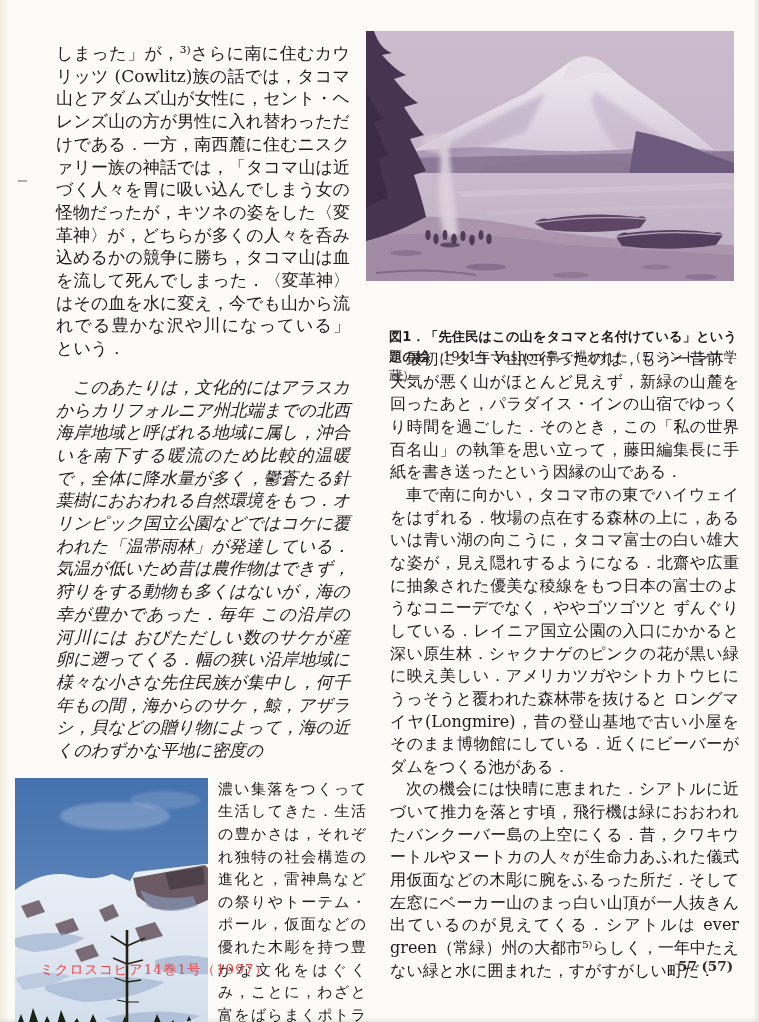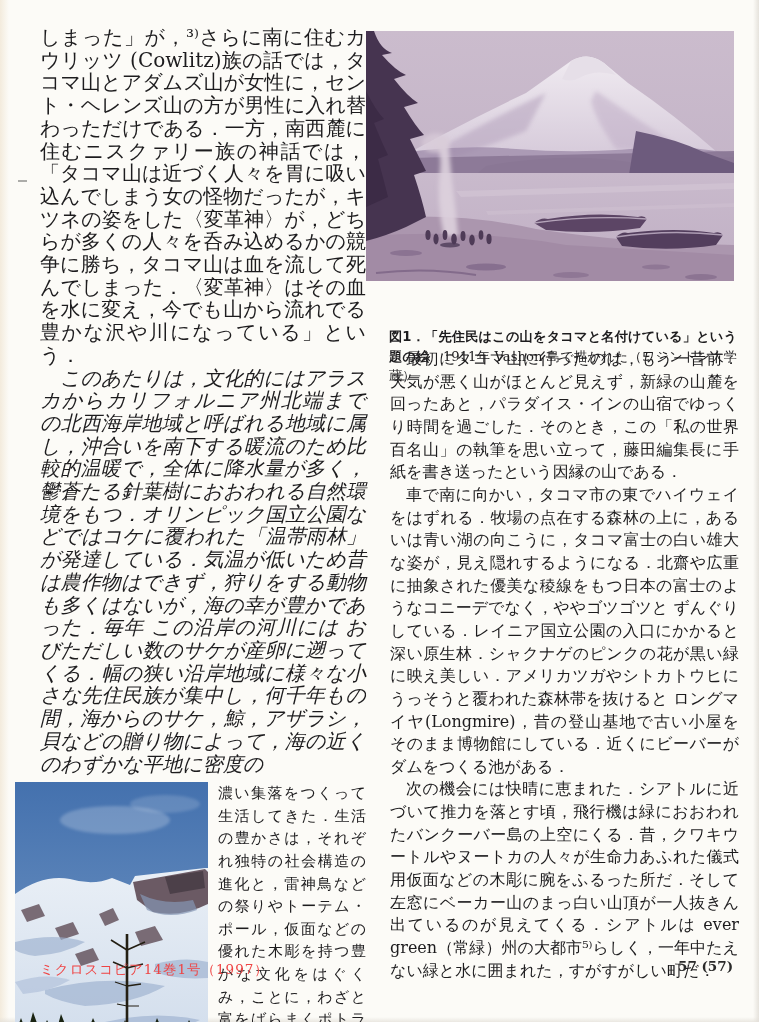--- a/index.html
+++ b/index.html
@@ -15,21 +15,21 @@
     background:linear-gradient(to right,#f1e7d6,rgba(252,251,247,0));opacity:.8;}
   .edge-right{right:0;top:0;width:6px;height:1022px;
     background:linear-gradient(to left,#dcd8d1,rgba(252,251,247,0));opacity:.7;}
   .edge-bottom{left:0;bottom:0;width:759px;height:5px;
     background:linear-gradient(to top,#e3dfd8,rgba(252,251,247,0));opacity:.7;}
   .speck{left:18px;top:180px;width:9px;height:2px;background:#8a8a88;opacity:.7;}
 
   
   .col-left{left:40px;top:26px;width:326px;}
   .body-text{
-    margin:0;font-size:20px;line-height:22.7px;
+    margin:16px;font-size:17px;line-height:22.7px;
     text-align:justify;text-align-last:left;
   }
   .indent{text-indent:1em;font-style:italic;}
   .wrap-row{display:flex;margin-left:-25px;margin-top:7px;}
   .photo-small{width:193px;height:330px;flex:none;overflow:hidden;}
   .narrow-text{
     width:150px;margin-left:10px;font-size:15px;line-height:22.6px;
     text-align:justify;text-align-last:left;
   }
 

